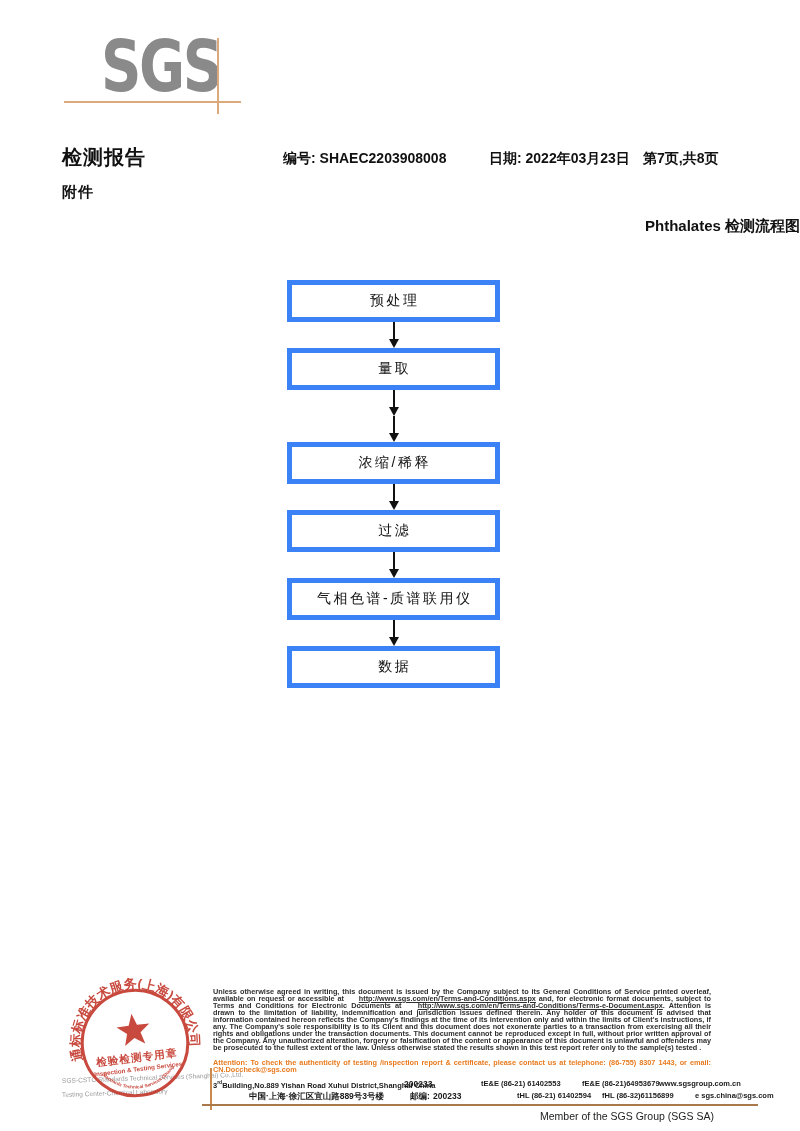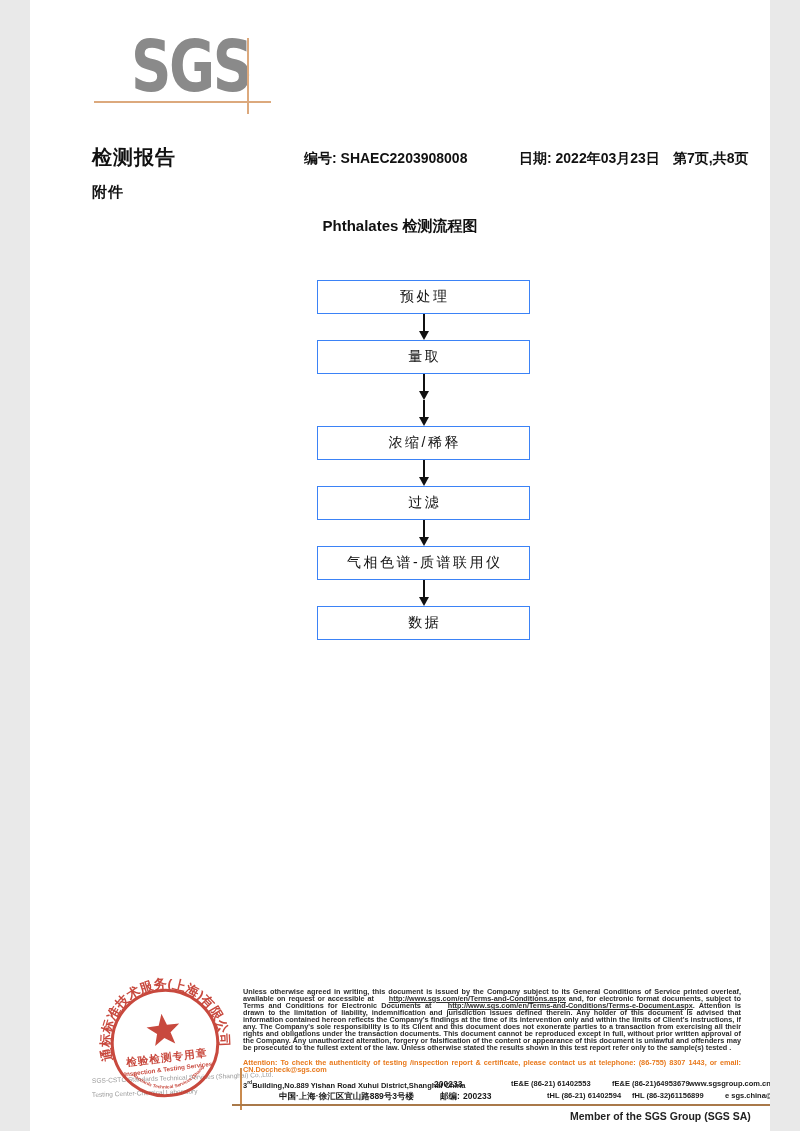--- a/index.html
+++ b/index.html
@@ -1,41 +1,41 @@
 <!DOCTYPE html>
 <html><head>
 <meta charset="utf-8">
 <style>
   html,body{margin:0;padding:0;background:#e9e9e9;}
   .page{
-    position:relative;width:740px;height:1131px;background:#ffffff;
+    position:relative;width:800px;height:1131px;background:#ffffff;
     margin:0 auto;overflow:hidden;
     font-family:"Liberation Sans","DejaVu Sans",sans-serif;color:#111;
   }
   
   .logo-text{
     position:absolute;left:101px;top:30px;
     font-family:"DejaVu Sans","Liberation Sans",sans-serif;
     font-size:72px;font-weight:bold;color:#8a8a8a;line-height:72px;
     letter-spacing:-3px;transform:scaleX(0.78);transform-origin:left top;
   }
   .logo-hline{position:absolute;left:64px;top:101px;width:177px;height:2px;background:#dca97d;}
   .logo-vline{position:absolute;left:217px;top:38px;width:2px;height:76px;background:#dca97d;}
   
   .report-title{position:absolute;left:62px;top:144px;font-size:20px;font-weight:bold;letter-spacing:1px;}
   .hdr{position:absolute;top:150px;font-size:14px;font-weight:bold;white-space:nowrap;}
-  .hdr-no{left:274px;}
+  .hdr-no{left:283px;}
   .hdr-date{left:489px;}
   .hdr-page{left:643px;}
   .attachment{position:absolute;left:62px;top:183px;font-size:15px;font-weight:bold;letter-spacing:1px;}
   
-  .flow-title{position:absolute;left:0;right:0;top:217px;text-align:center;font-size:15px;font-weight:bold;}
+  .flow-title{position:absolute;left:0;right:0;top:217px;text-align:right;font-size:15px;font-weight:bold;}
   .flow{position:absolute;left:287px;top:280px;width:213px;}
   .flow-box{
-    height:32px;border:1px solid #3b82f6;background:#fff;
+    height:32px;border:5px solid #3b82f6;background:#fff;
     display:flex;align-items:center;justify-content:center;
     font-size:14px;letter-spacing:2.5px;padding-left:2.5px;box-sizing:content-box;
   }
   .flow-arrow{height:26px;display:flex;flex-direction:column;align-items:center;}
   .flow-arrow .stem{width:2px;height:17px;background:#111;}
   .flow-arrow .head{width:0;height:0;border-left:5.5px solid transparent;border-right:5.5px solid transparent;border-top:9px solid #111;}
   
   .gray-co{position:absolute;left:62px;color:#9b9b9b;font-size:6.6px;white-space:nowrap;transform:rotate(-2deg);transform-origin:left;}
   .gray-co.l1{top:1077px;}
   .gray-co.l2{top:1091px;}
@@ -52,21 +52,21 @@
     font-weight:bold;color:#e87a1e;
   }
   .v-tan{position:absolute;left:210px;top:1068px;width:2px;height:42px;background:#c98a4e;}
   .h-tan{position:absolute;left:202px;top:1104px;width:556px;height:2px;background:#a9794a;}
   .addr{position:absolute;font-weight:bold;color:#1a1a1a;white-space:nowrap;}
   .r1{top:1079px;}
   .r2{top:1091px;padding-left:36px;}
   .f75{font-size:7.5px;}
   .f85{font-size:8.5px;}
   .addr sup{font-size:5px;vertical-align:super;}
-  .member{position:absolute;left:540px;top:1110px;font-size:10.5px;font-weight:bold;color:#222;}
+  .member{position:absolute;left:540px;top:1110px;font-size:10.5px;font-weight:normal;color:#222;}
   .seal-ring{fill:none;stroke:#c43a2e;stroke-width:3;}
   .seal-star{fill:#c43a2e;}
   .seal-ringtext{fill:#c43a2e;font-weight:bold;font-size:13px;}
   .seal-arctext{fill:#c43a2e;font-weight:bold;font-size:4.6px;}
   .seal-cn{fill:#c43a2e;font-weight:bold;font-size:10.5px;letter-spacing:1px;}
   .seal-en{fill:#c43a2e;font-weight:bold;font-size:6.2px;}
 </style>
 </head>
 <body>
 

